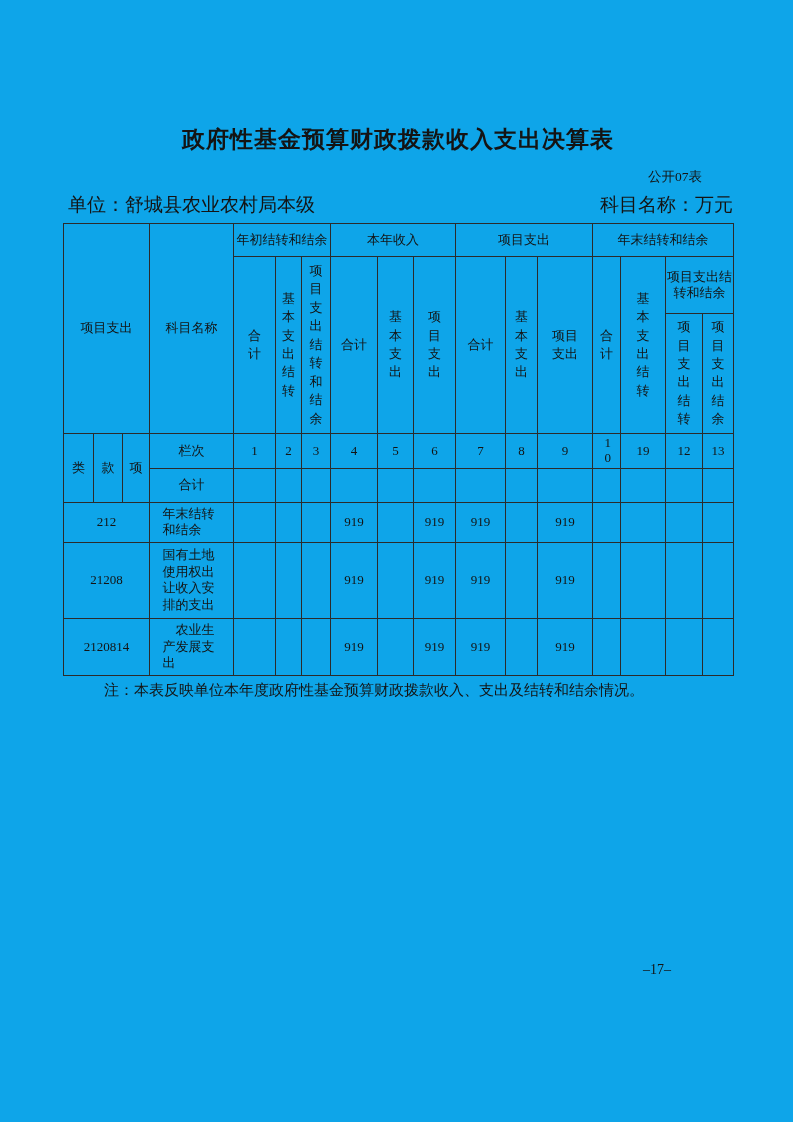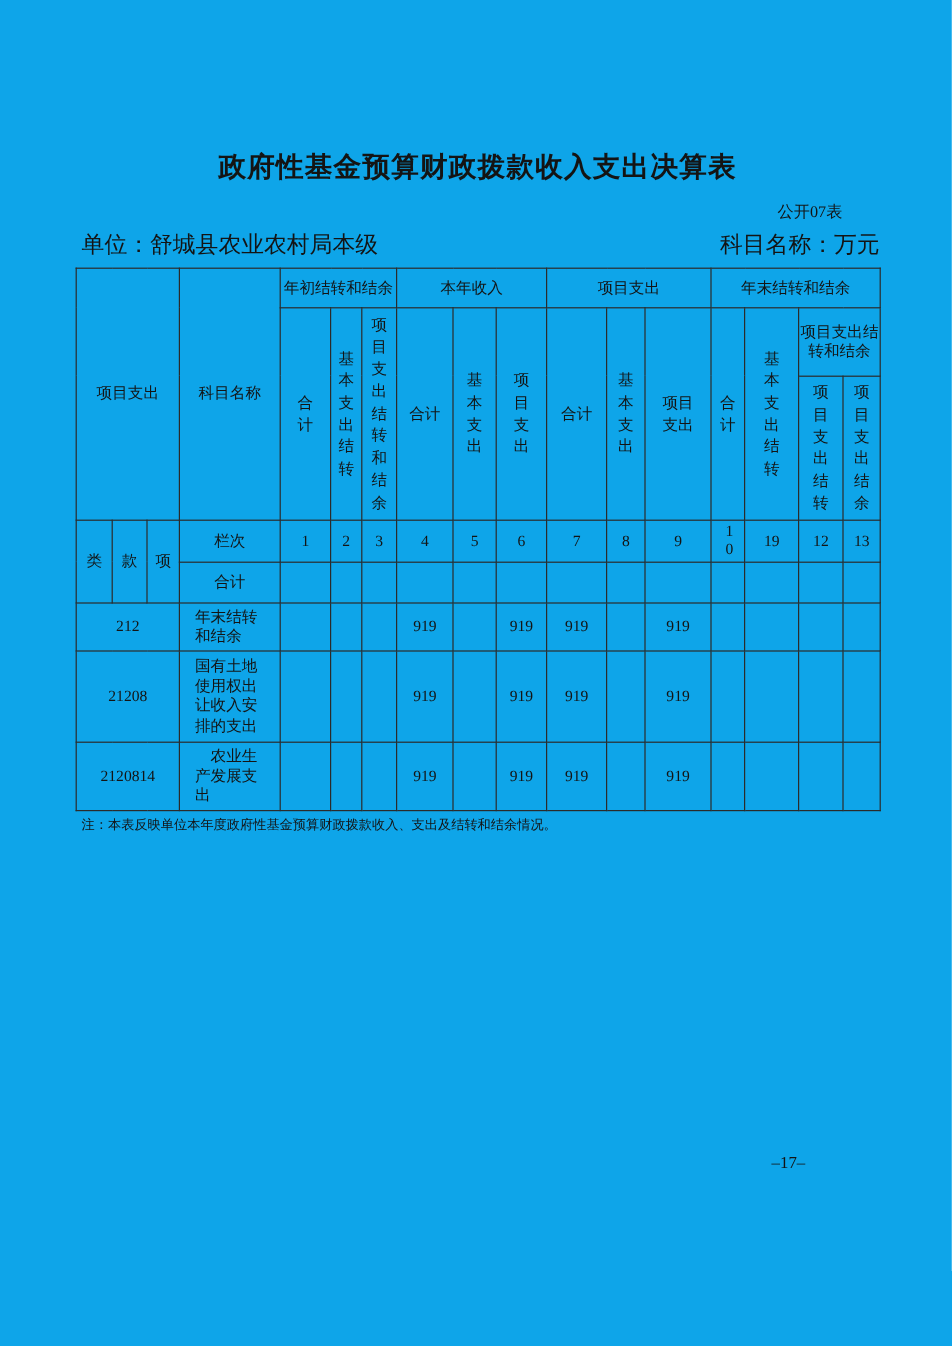--- a/index.html
+++ b/index.html
@@ -103,23 +103,24 @@
     font-size:14px;
   }
   td.num{
     text-align:right;
     padding-right:8px;
     font-size:14px;
     margin-top:26px;
   }
   .note{
     margin-top:5px;
-    font-size:11px;
+    font-size:15px;
     padding-left:5px;
     line-height:1.3;
+    margin-left:36px;
   }
   .page-number{
     position:absolute;
     top:962px;
     left:622px;
     width:70px;
     text-align:center;
     font-size:14px;
   }
 </style>

